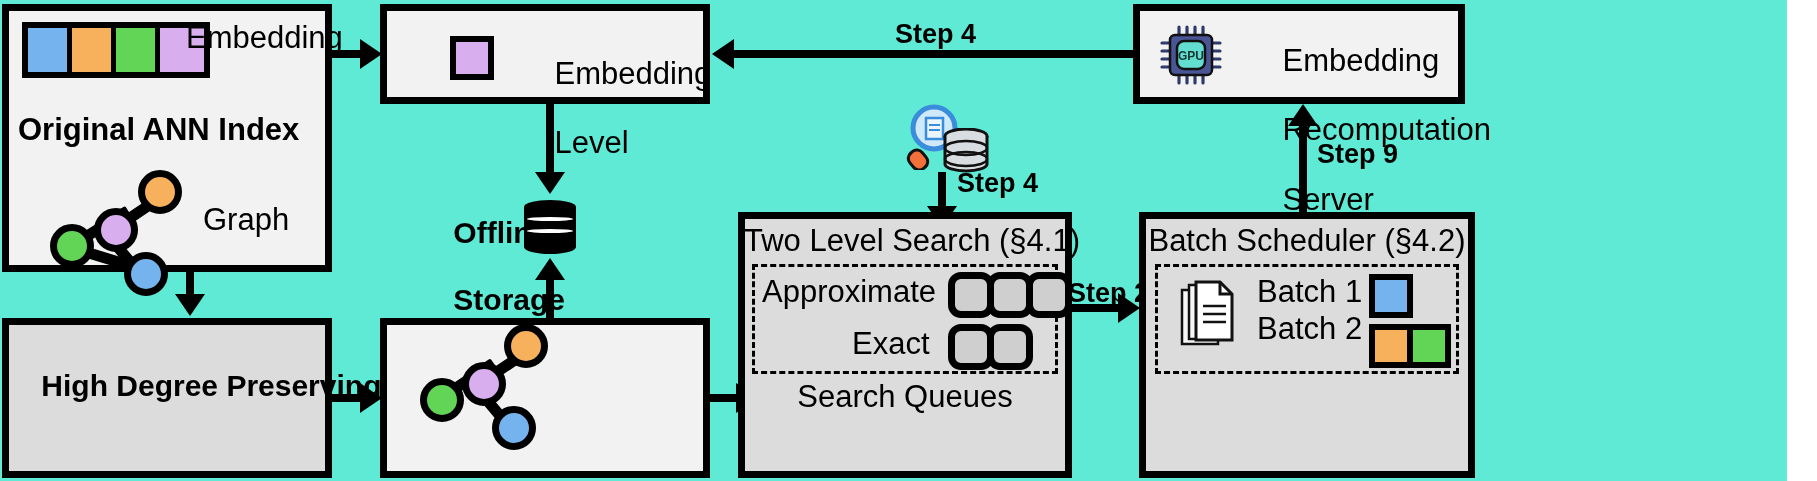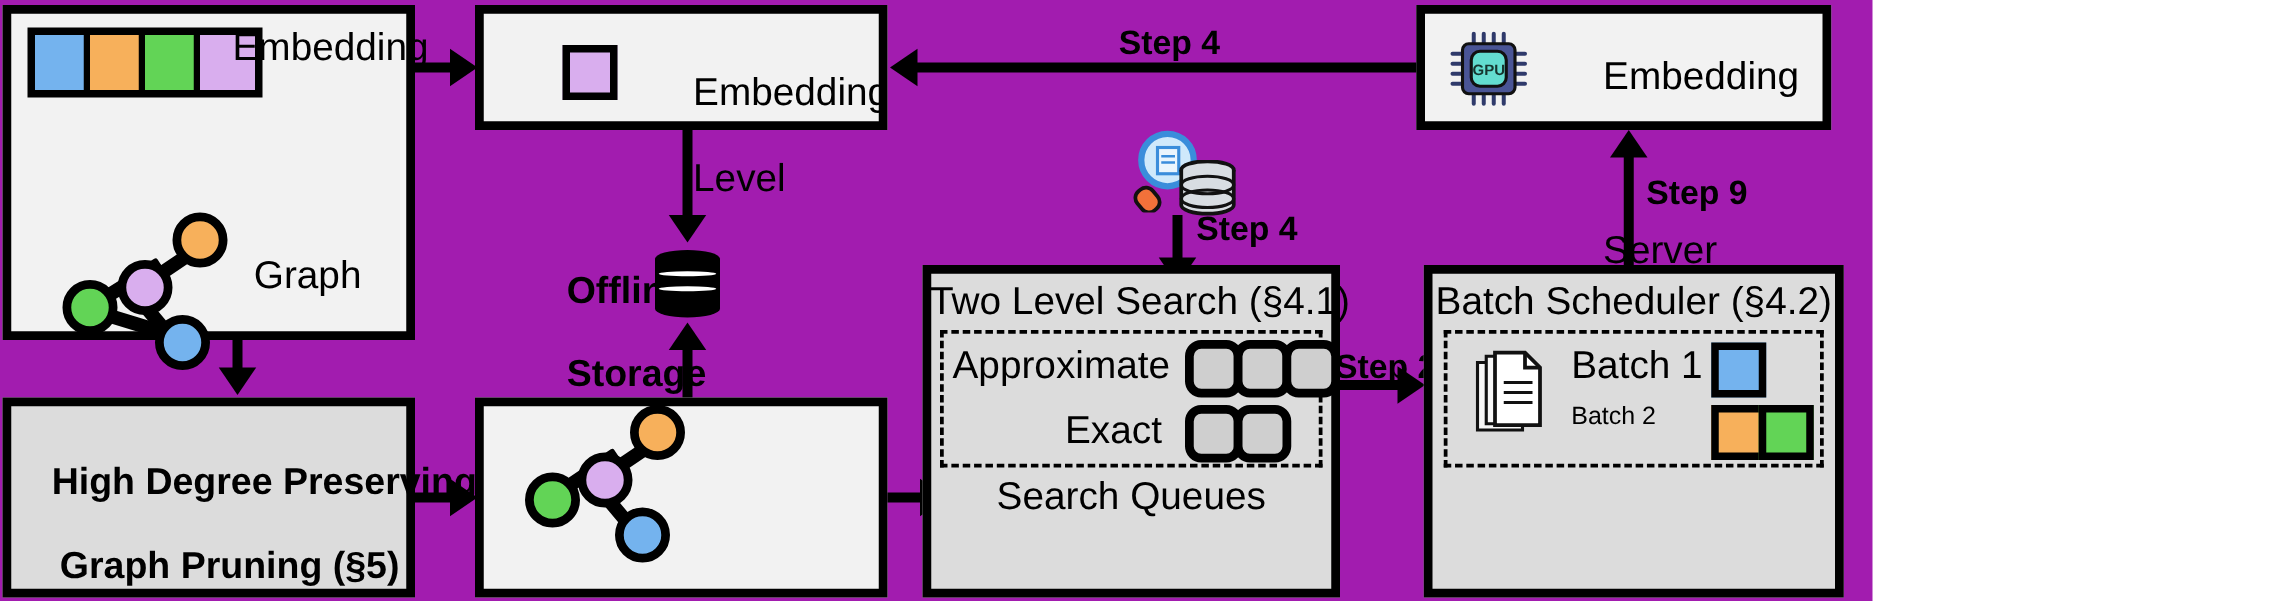--- a/index.html
+++ b/index.html
@@ -1,17 +1,17 @@
 <!DOCTYPE html>
 <html><head>
 <meta charset="utf-8">
 <style>
   html,body{margin:0;padding:0;background:#ffffff;}
   body{font-family:"Liberation Sans",sans-serif;}
-  #canvas{position:relative;width:1498px;height:481px;background:#a21caf;overflow:hidden;}
+  #canvas{position:relative;width:1787px;height:481px;background:#5eead4;overflow:hidden;}
 
   .box{position:absolute;border:7px solid #000;box-sizing:border-box;}
   .box.light{background:#f2f2f2;}
   .box.grey{background:#dcdcdc;}
 
   .lbl{position:absolute;color:#000;white-space:pre;line-height:1.12;}
   .bold{font-weight:bold;}
 
   
   .hline{position:absolute;height:8px;background:#000;}
@@ -58,20 +58,21 @@
   <div class="box light" style="left:2px;top:4px;width:330px;height:268px;"></div>
 
   <div class="strip" style="left:22px;top:22px;">
     <div class="cell" style="background:#74b3ee;"></div>
     <div class="cell" style="background:#f7b05b;"></div>
     <div class="cell" style="background:#62d456;"></div>
     <div class="cell" style="background:#d9aeee;"></div>
   </div>
   <div class="lbl" style="left:186px;top:21px;font-size:31px;">Embedding</div>
 
+  <div class="lbl bold" style="left:18px;top:113px;font-size:31px;">Original ANN Index</div>
 
   <div class="graph" style="left:42px;top:168px;width:160px;height:95px;">
     <div class="gedge" style="left:30px;top:72px;width:66px;transform:rotate(-32deg);"></div>
     <div class="gedge" style="left:62px;top:62px;width:58px;transform:rotate(-34deg);"></div>
     <div class="gedge" style="left:32px;top:75px;width:80px;transform:rotate(17deg);"></div>
     <div class="gedge" style="left:66px;top:62px;width:56px;transform:rotate(50deg);"></div>
     <div class="gnode" style="left:96px;top:2px;width:44px;height:44px;background:#f7b05b;"></div>
     <div class="gnode" style="left:52px;top:40px;width:44px;height:44px;background:#d9aeee;"></div>
     <div class="gnode" style="left:8px;top:56px;width:44px;height:44px;background:#62d456;"></div>
     <div class="gnode" style="left:82px;top:84px;width:44px;height:44px;background:#74b3ee;"></div>
@@ -103,21 +104,20 @@
 
   <div class="vline" style="left:546px;top:104px;width:8px;height:72px;"></div>
   <div class="ahead down" style="left:535px;top:172px;"></div>
 
   <div class="vline" style="left:546px;top:278px;width:8px;height:62px;"></div>
   <div class="ahead up" style="left:535px;top:258px;"></div>
 
   <div class="box grey" style="left:2px;top:318px;width:330px;height:160px;"></div>
   <div class="lbl bold" style="left:8px;top:335px;width:318px;text-align:center;font-size:30px;">
     <span>High Degree Preserving</span><br>
-    <span>Graph Pruning (§5)</span>
   </div>
 
   <div class="vline" style="left:186px;top:272px;width:8px;height:26px;"></div>
   <div class="ahead down" style="left:175px;top:294px;"></div>
 
   <div class="box light" style="left:380px;top:318px;width:330px;height:160px;"></div>
   <div class="graph" style="left:412px;top:330px;width:150px;height:120px;">
     <div class="gedge" style="left:30px;top:62px;width:62px;transform:rotate(-34deg);"></div>
     <div class="gedge" style="left:62px;top:52px;width:54px;transform:rotate(-34deg);"></div>
     <div class="gedge" style="left:66px;top:54px;width:56px;transform:rotate(50deg);"></div>
@@ -187,21 +187,21 @@
     <line x1="25" y1="26" x2="48" y2="26" stroke="#111" stroke-width="2.5"></line>
     <line x1="25" y1="34" x2="48" y2="34" stroke="#111" stroke-width="2.5"></line>
     <line x1="25" y1="42" x2="48" y2="42" stroke="#111" stroke-width="2.5"></line>
   </svg>
 
   <div class="lbl" style="left:1257px;top:275px;font-size:31px;">Batch 1</div>
   <div class="csqrow" style="left:1369px;top:274px;">
     <div class="csq" style="background:#74b3ee;"></div>
   </div>
 
-  <div class="lbl" style="left:1257px;top:322px;font-size:20px;">Batch 2</div>
+  <div class="lbl" style="left:1257px;top:312px;font-size:31px;">Batch 2</div>
   <div class="csqrow" style="left:1369px;top:324px;">
     <div class="csq" style="background:#f7b05b;"></div>
     <div class="csq" style="background:#62d456;"></div>
   </div>
 
 
   <div class="vline" style="left:1299px;top:124px;width:8px;height:88px;"></div>
   <div class="ahead up" style="left:1288px;top:104px;"></div>
   <div class="lbl bold" style="left:1317px;top:139px;font-size:27px;">Step 9</div>
 
@@ -224,21 +224,21 @@
         <line x1="51" y1="26" x2="60" y2="26"></line>
       <line x1="51" y1="34" x2="60" y2="34"></line>
         <line x1="51" y1="42" x2="60" y2="42"></line>
     </g>
     <rect x="10" y="10" width="42" height="40" rx="5" fill="#4a5596" stroke="#111" stroke-width="2.5"></rect>
     <rect x="17" y="16" width="28" height="28" rx="7" fill="#63ddd0" stroke="#111" stroke-width="2.5"></rect>
     <text x="31" y="35" font-family="'Liberation Sans',sans-serif" font-size="12" font-weight="bold" text-anchor="middle" fill="#16352f">GPU</text>
   </svg>
   <div class="lbl" style="left:1248px;top:9px;font-size:31px;">
     <span>Embedding</span><br>
-    <br>
+    <span>Recomputation</span><br>
     <span>Server</span>
   </div>
 
   <div class="hline" style="left:726px;top:50px;width:407px;"></div>
   <div class="ahead left" style="left:712px;top:39px;"></div>
   <div class="lbl bold" style="left:895px;top:19px;font-size:27px;">Step 4</div>
 
 </div>
 
 </body></html>

